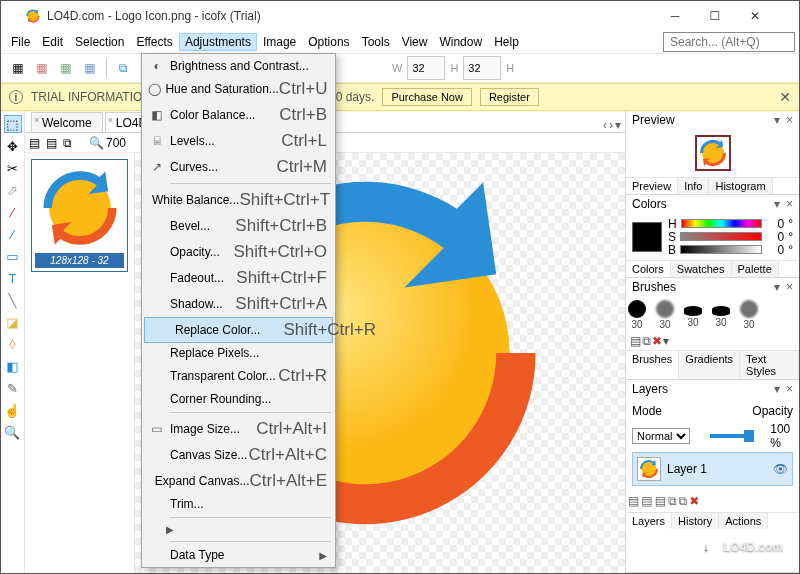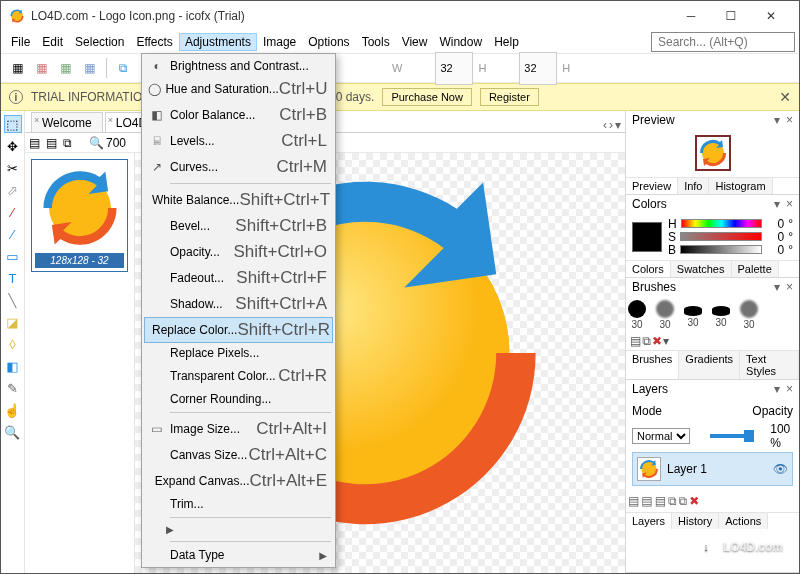--- a/index.html
+++ b/index.html
@@ -1,37 +1,37 @@
 <!DOCTYPE html>
 <html><head>
 <meta charset="utf-8">
 <style>
 * { box-sizing: border-box; margin: 0; padding: 0; font-family: "Segoe UI", Tahoma, sans-serif; font-size: 12px; }
 body { width: 800px; height: 574px; background: #fff; overflow: hidden; position: relative; border: 1px solid #555; }
 
 
-.titlebar { height: 30px; display: flex; align-items: center; padding: 0 8px; background: #fff; }
+.titlebar { height: 30px; display: flex; align-items: center; padding: 0 24px; background: #fff; }
 .titlebar .app-icon { width: 16px; height: 16px; margin-right: 6px; }
 .titlebar .title { flex: 1; font-size: 12px; color: #333; }
 .win-controls { display: flex; gap: 0; }
 .win-btn { width: 40px; height: 28px; display: flex; align-items: center; justify-content: center; color: #333; }
 
 
 .menubar { height: 22px; display: flex; align-items: center; padding: 0 4px; position: relative; }
 .menubar .menus { display: flex; }
 .menubar .menu-item { padding: 2px 6px; cursor: default; }
 .menubar .menu-item.active { background: #cce8ff; border: 1px solid #99d1ff; padding: 1px 5px; }
-.menubar .search-box { margin-left: auto; width: 144px; height: 20px; border: 1px solid #888; padding: 1px 6px; color: #999; background: #fff; }
+.menubar .search-box { margin-left: auto; width: 132px; height: 20px; border: 1px solid #888; padding: 1px 6px; color: #999; background: #fff; }
 
 
 .toolbar { height: 30px; background: #fff; border-top: 1px solid #e8e8e8; border-bottom: 1px solid #e8e8e8; display: flex; align-items: center; padding: 2px 6px; gap: 2px; }
 .toolbar .tbtn { width: 22px; height: 22px; display: flex; align-items: center; justify-content: center; border-radius: 2px; }
 .toolbar .sep { width: 1px; height: 20px; background: #ccc; margin: 0 3px; }
 .toolbar .dim-label { color: #999; font-size: 11px; margin: 0 3px; }
-.toolbar .dim-input { width: 38px; height: 33px; border: 1px solid #ccc; padding: 1px 4px; font-size: 11px; background: #fafafa; margin-left: 28px; }
+.toolbar .dim-input { width: 38px; height: 24px; border: 1px solid #ccc; padding: 1px 4px; font-size: 11px; background: #fafafa; }
 
 
 .trial-banner { height: 28px; background: #fff8c0; border-top: 1px solid #e9dd7c; border-bottom: 1px solid #e9dd7c; display: flex; align-items: center; padding: 0 8px; gap: 8px; color: #555; }
 .trial-banner .info-icon { width: 14px; height: 14px; border: 1.5px solid #777; border-radius: 50%; display: flex; align-items: center; justify-content: center; font-size: 10px; font-weight: bold; }
 .trial-banner .tbtn2 { border: 1px solid #c9bf6c; background: #fff8c0; padding: 2px 8px; font-size: 11px; cursor: pointer; }
 .trial-banner .close { margin-left: auto; color: #555; font-size: 14px; cursor: pointer; }
 
 
 .main { display: flex; height: calc(100% - 30px - 22px - 30px - 28px); }
 
@@ -103,21 +103,21 @@
 .layer-vis { margin-left: auto; color: #2e6aa5; }
 .layer-icons { display: flex; gap: 2px; padding: 4px 2px; font-size: 10px; color: #666; }
 
 
 .dropdown { position: absolute; left: 140px; top: 52px; width: 195px; background: #f2f2f2; border: 1px solid #a4a4a4; box-shadow: 3px 3px 7px rgba(0,0,0,.25); z-index: 100; padding: 2px; }
 .dropdown .mi { display: flex; align-items: center; padding: 3px 6px 3px 4px; font-size: 12px; white-space: nowrap; }
 .dropdown .mi .ico { width: 18px; text-align: center; color: #555; font-size: 12px; }
 .dropdown .mi .lbl { flex: 1; padding-left: 4px; }
 .dropdown .mi .short { color: #555; font-size: 17px; }
 .dropdown .mi .arr { color: #555; font-size: 10px; }
-.dropdown .mi.hover { background: #cde6f7; border: 1px solid #7eb4dc; padding: 2px 5px 2px 3px; }
+.dropdown .mi.hover { background: #cde6f7; border: 1px solid #7eb4dc; padding: 2px 5px 2px 3px; gap: 23px; }
 .dropdown .msep { height: 1px; background: #c7c7c7; margin: 3px 2px 3px 26px; }
 
 
 .watermark { position: absolute; right: 16px; bottom: 14px; color: rgba(255,255,255,.75); font-size: 16px; font-weight: bold; display: flex; align-items: center; gap: 6px; text-shadow: 0 1px 2px rgba(0,0,0,.45); }
 .watermark .shield { width: 22px; height: 24px; background: rgba(255,255,255,.65); clip-path: polygon(50% 0,100% 18%,100% 60%,50% 100%,0 60%,0 18%); display: flex; align-items: center; justify-content: center; color: #555; font-size: 11px; }
 
 
 .logo-svg { width: 100%; height: 100%; }
 </style>
 </head>

